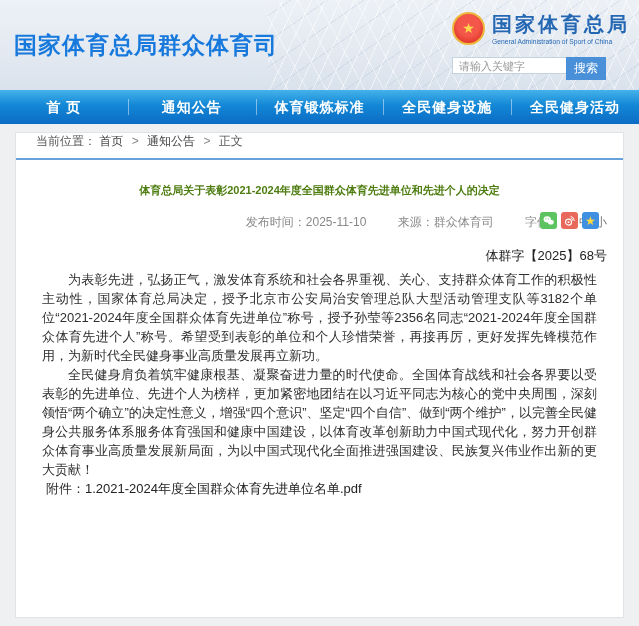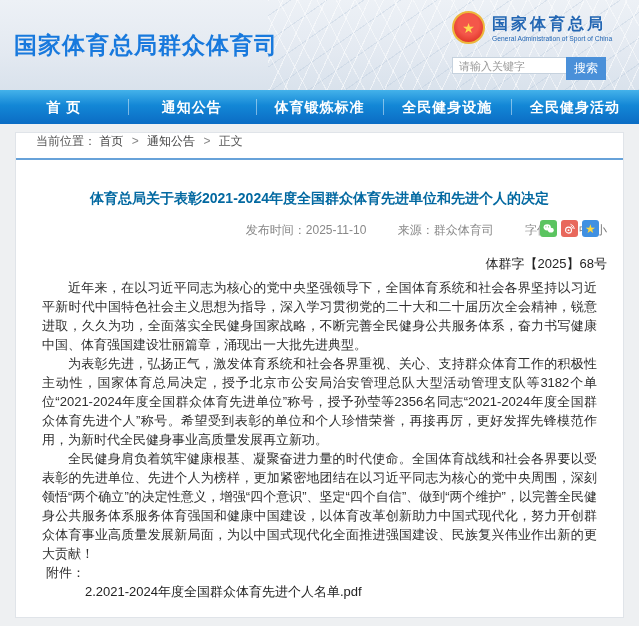--- a/index.html
+++ b/index.html
@@ -29,21 +29,21 @@
     font-size:23px; font-weight:bold; color:#1879dd; letter-spacing:1px;
   }
   .logo-row{ position:absolute; left:452px; top:11px; z-index:2; display:flex; align-items:center; gap:7px; cursor:pointer;}
   .emblem{
     width:33px; height:33px; border-radius:50%;
     background:radial-gradient(circle at 50% 40%, #f4574a 0 45%, #d42316 100%);
     border:2px solid #edb73c;
     display:flex; align-items:center; justify-content:center;
     color:#ffd84d; font-size:14px; line-height:1;
   }
-  .logo-cn{ font-size:16px; font-weight:bold; color:#2467b3; letter-spacing:3px; white-space:nowrap;}
+  .logo-cn{ font-size:20px; font-weight:bold; color:#2467b3; letter-spacing:3px; white-space:nowrap;}
   .logo-en{ font-size:7px; color:#2467b3; white-space:nowrap; transform:scaleX(.96); transform-origin:left;}
   .search-row{ position:absolute; left:452px; top:57px; z-index:2; display:flex; height:23px;}
   .search-input{
     width:114px; height:17px; border:1px solid #c6d2de; border-right:none;
     font-size:11px; padding:0 6px; color:#333; outline:none;
     font-family:"Liberation Sans","DejaVu Sans",sans-serif;
   }
   .search-input::placeholder{ color:#999; }
   .search-btn{
     width:40px; height:23px; border:none; background:#4a90d9; color:#fff;
@@ -68,22 +68,22 @@
     margin:8px 15px 0; height:486px; background:#fff;
     border:1px solid #e0e4e9; overflow:hidden;
   }
   .breadcrumb{
     padding:0 20px 8px; font-size:12px; color:#555;
     border-bottom:2px solid #67a2d9;
   }
   .breadcrumb .crumb-link{ color:#444; cursor:pointer; }
   .breadcrumb .sep{ margin:0 5px; color:#888; }
   .art-title{
-    margin:28px 30px 0; text-align:center;
-    font-size:14px; font-weight:bold; color:#0369a1; line-height:20px;
+    margin:20px 30px 0; text-align:center;
+    font-size:11px; font-weight:bold; color:#4d7c0f; line-height:20px;
   }
   .meta-row{
     position:relative; margin-top:13px; text-align:right;
     font-size:12px; color:#888; height:18px; line-height:18px;
   }
   .meta-row .meta-item{ margin:0 14px; }
   .meta-row .font-size-link{ margin:0 2px; cursor:pointer; color:#777; }
   .share-icons{
     position:absolute; right:24px; top:-1px; display:flex; gap:4px;
   }
@@ -172,28 +172,27 @@
           <path d="M12.5 6.5 a4.5 4.5 0 0 1 3 3.5" fill="none" stroke="#fff" stroke-width="1.3" stroke-linecap="round"></path>
         </svg>
       </span>
       <span class="share-btn share-fav">★</span>
     </span>
   </div>
 
   <div class="doc-number">体群字【2025】68号</div>
 
   <div class="body-text">
-    <p>近年来，在以习近平同志为核心的党中央坚强领导下，全国体育系统和社会各界坚持以习近平新时代中国特色社会主义思想为指导，深入学习贯彻党的二十大和二十届历次全会精神，锐意进取，久久为功，全面落实全民健身国家战略，不断完善全民健身公共服务体系，奋力书写健康中国、体育强国建设壮丽篇章，涌现出一大批先进典型。</p>
     <p>为表彰先进，弘扬正气，激发体育系统和社会各界重视、关心、支持群众体育工作的积极性主动性，国家体育总局决定，授予北京市公安局治安管理总队大型活动管理支队等3182个单位“2021-2024年度全国群众体育先进单位”称号，授予孙莹等2356名同志“2021-2024年度全国群众体育先进个人”称号。希望受到表彰的单位和个人珍惜荣誉，再接再厉，更好发挥先锋模范作用，为新时代全民健身事业高质量发展再立新功。</p>
     <p>全民健身肩负着筑牢健康根基、凝聚奋进力量的时代使命。全国体育战线和社会各界要以受表彰的先进单位、先进个人为榜样，更加紧密地团结在以习近平同志为核心的党中央周围，深刻领悟“两个确立”的决定性意义，增强“四个意识”、坚定“四个自信”、做到“两个维护”，以完善全民健身公共服务体系服务体育强国和健康中国建设，以体育改革创新助力中国式现代化，努力开创群众体育事业高质量发展新局面，为以中国式现代化全面推进强国建设、民族复兴伟业作出新的更大贡献！</p>
 
     <div class="attach">
       <div class="attach-row">
         <span class="attach-label">附件：</span>
+        <a class="attach-link">1.2021-2024年度全国群众体育先进单位名单.pdf</a>
       </div>
       <div class="attach-row">
         <span class="attach-indent"></span>
-        <a class="attach-link">2.2021-2024年度全国群众体育先进个人名单.pdf</a>
       </div>
     </div>
   </div>
 
 </div>
 
 </body></html>

